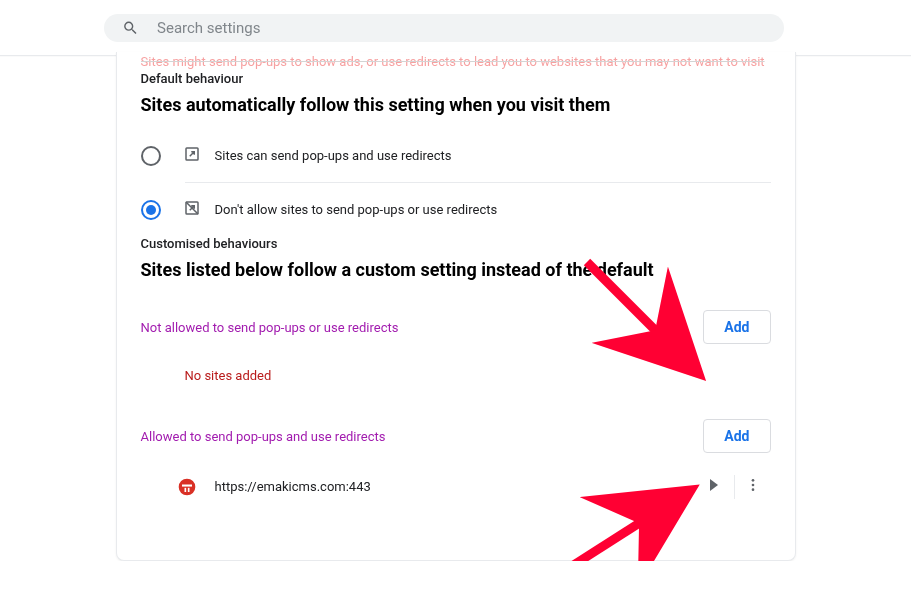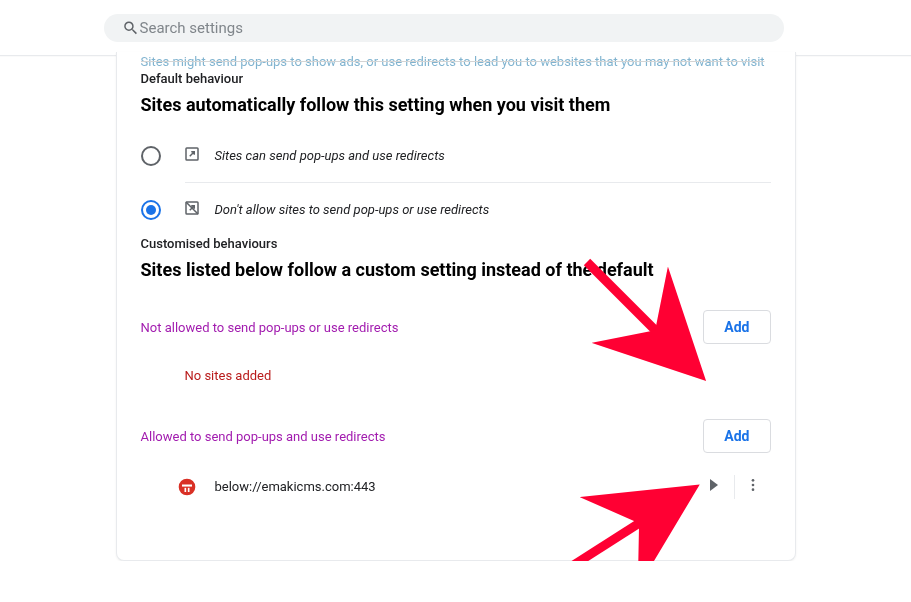--- a/index.html
+++ b/index.html
@@ -25,20 +25,21 @@
     .search-box {
       background: #f1f3f4;
       border-radius: 46px;
       height: 28px;
       width: 680px;
       margin-left: 88px;
       display: flex;
       align-items: center;
       padding: 0 18px;
       color: #5f6368;
+      gap: 18px;
     }
     .search-box input {
       border: none;
       background: transparent;
       outline: none;
       font-size: 15px;
       color: #202124;
       width: 100%;
     }
     .search-box input::placeholder { color: #80868b; }
@@ -53,21 +54,21 @@
       background: #fff;
       border: 1px solid #e8eaed;
       border-top: none;
       border-radius: 0 0 8px 8px;
       padding: 0 24px 40px 24px;
       position: relative;
       margin-top: -4px;
       box-shadow: 0 1px 2px rgba(60,64,67,.08);
     }
     .clipped-line {
-      color: #0369a1;
+      color: #ef4444;
       font-size: 13px;
       padding: 6px 0 2px 0;
       margin-top: -4px;
       position: relative;
     }
     .clipped-line::before {
       content: "";
       position: absolute;
       top: -10px; left:0; right:0; height: 14px;
       background: white;
@@ -84,21 +85,20 @@
       color: #000000;
       margin-bottom: 14px;
       font-weight: bold;
     }
 
     .radio-row {
       display: flex;
       align-items: center;
       gap: 22px;
       padding: 16px 0;
-      font-style: italic;
     }
     .radio-divider {
       border-top: 1px solid #e8eaed;
       margin-left: 44px;
     }
     .radio-outer {
       width: 20px; height: 20px;
       border-radius: 50%;
       display: flex;
       align-items: center;
@@ -258,21 +258,21 @@
 
     <div class="site-row">
       <span class="site-icon">
         <svg viewBox="0 0 24 24" width="20" height="20">
             <circle cx="12" cy="12" r="10" fill="#d93025"></circle>
             <rect x="6" y="9" width="12" height="2.5" fill="#fff"></rect>
             <rect x="9" y="13" width="2" height="5" fill="#fff"></rect>
             <rect x="13" y="13" width="2" height="5" fill="#fff"></rect>
           </svg>
       </span>
-      <span class="site-url">below://emakicms.com:443</span>
+      <span class="site-url">https://emakicms.com:443</span>
       <div class="site-actions">
         <span class="chevron">
           <svg width="8" height="12" viewBox="0 0 8 12" fill="#5f6368">
               <path d="M0 0l8 6-8 6z"></path>
             </svg>
         </span>
         <span class="vbar"></span>
         <span class="more">
           <svg width="16" height="16" viewBox="0 0 24 24" fill="#5f6368">
               <circle cx="12" cy="5" r="2"></circle>

